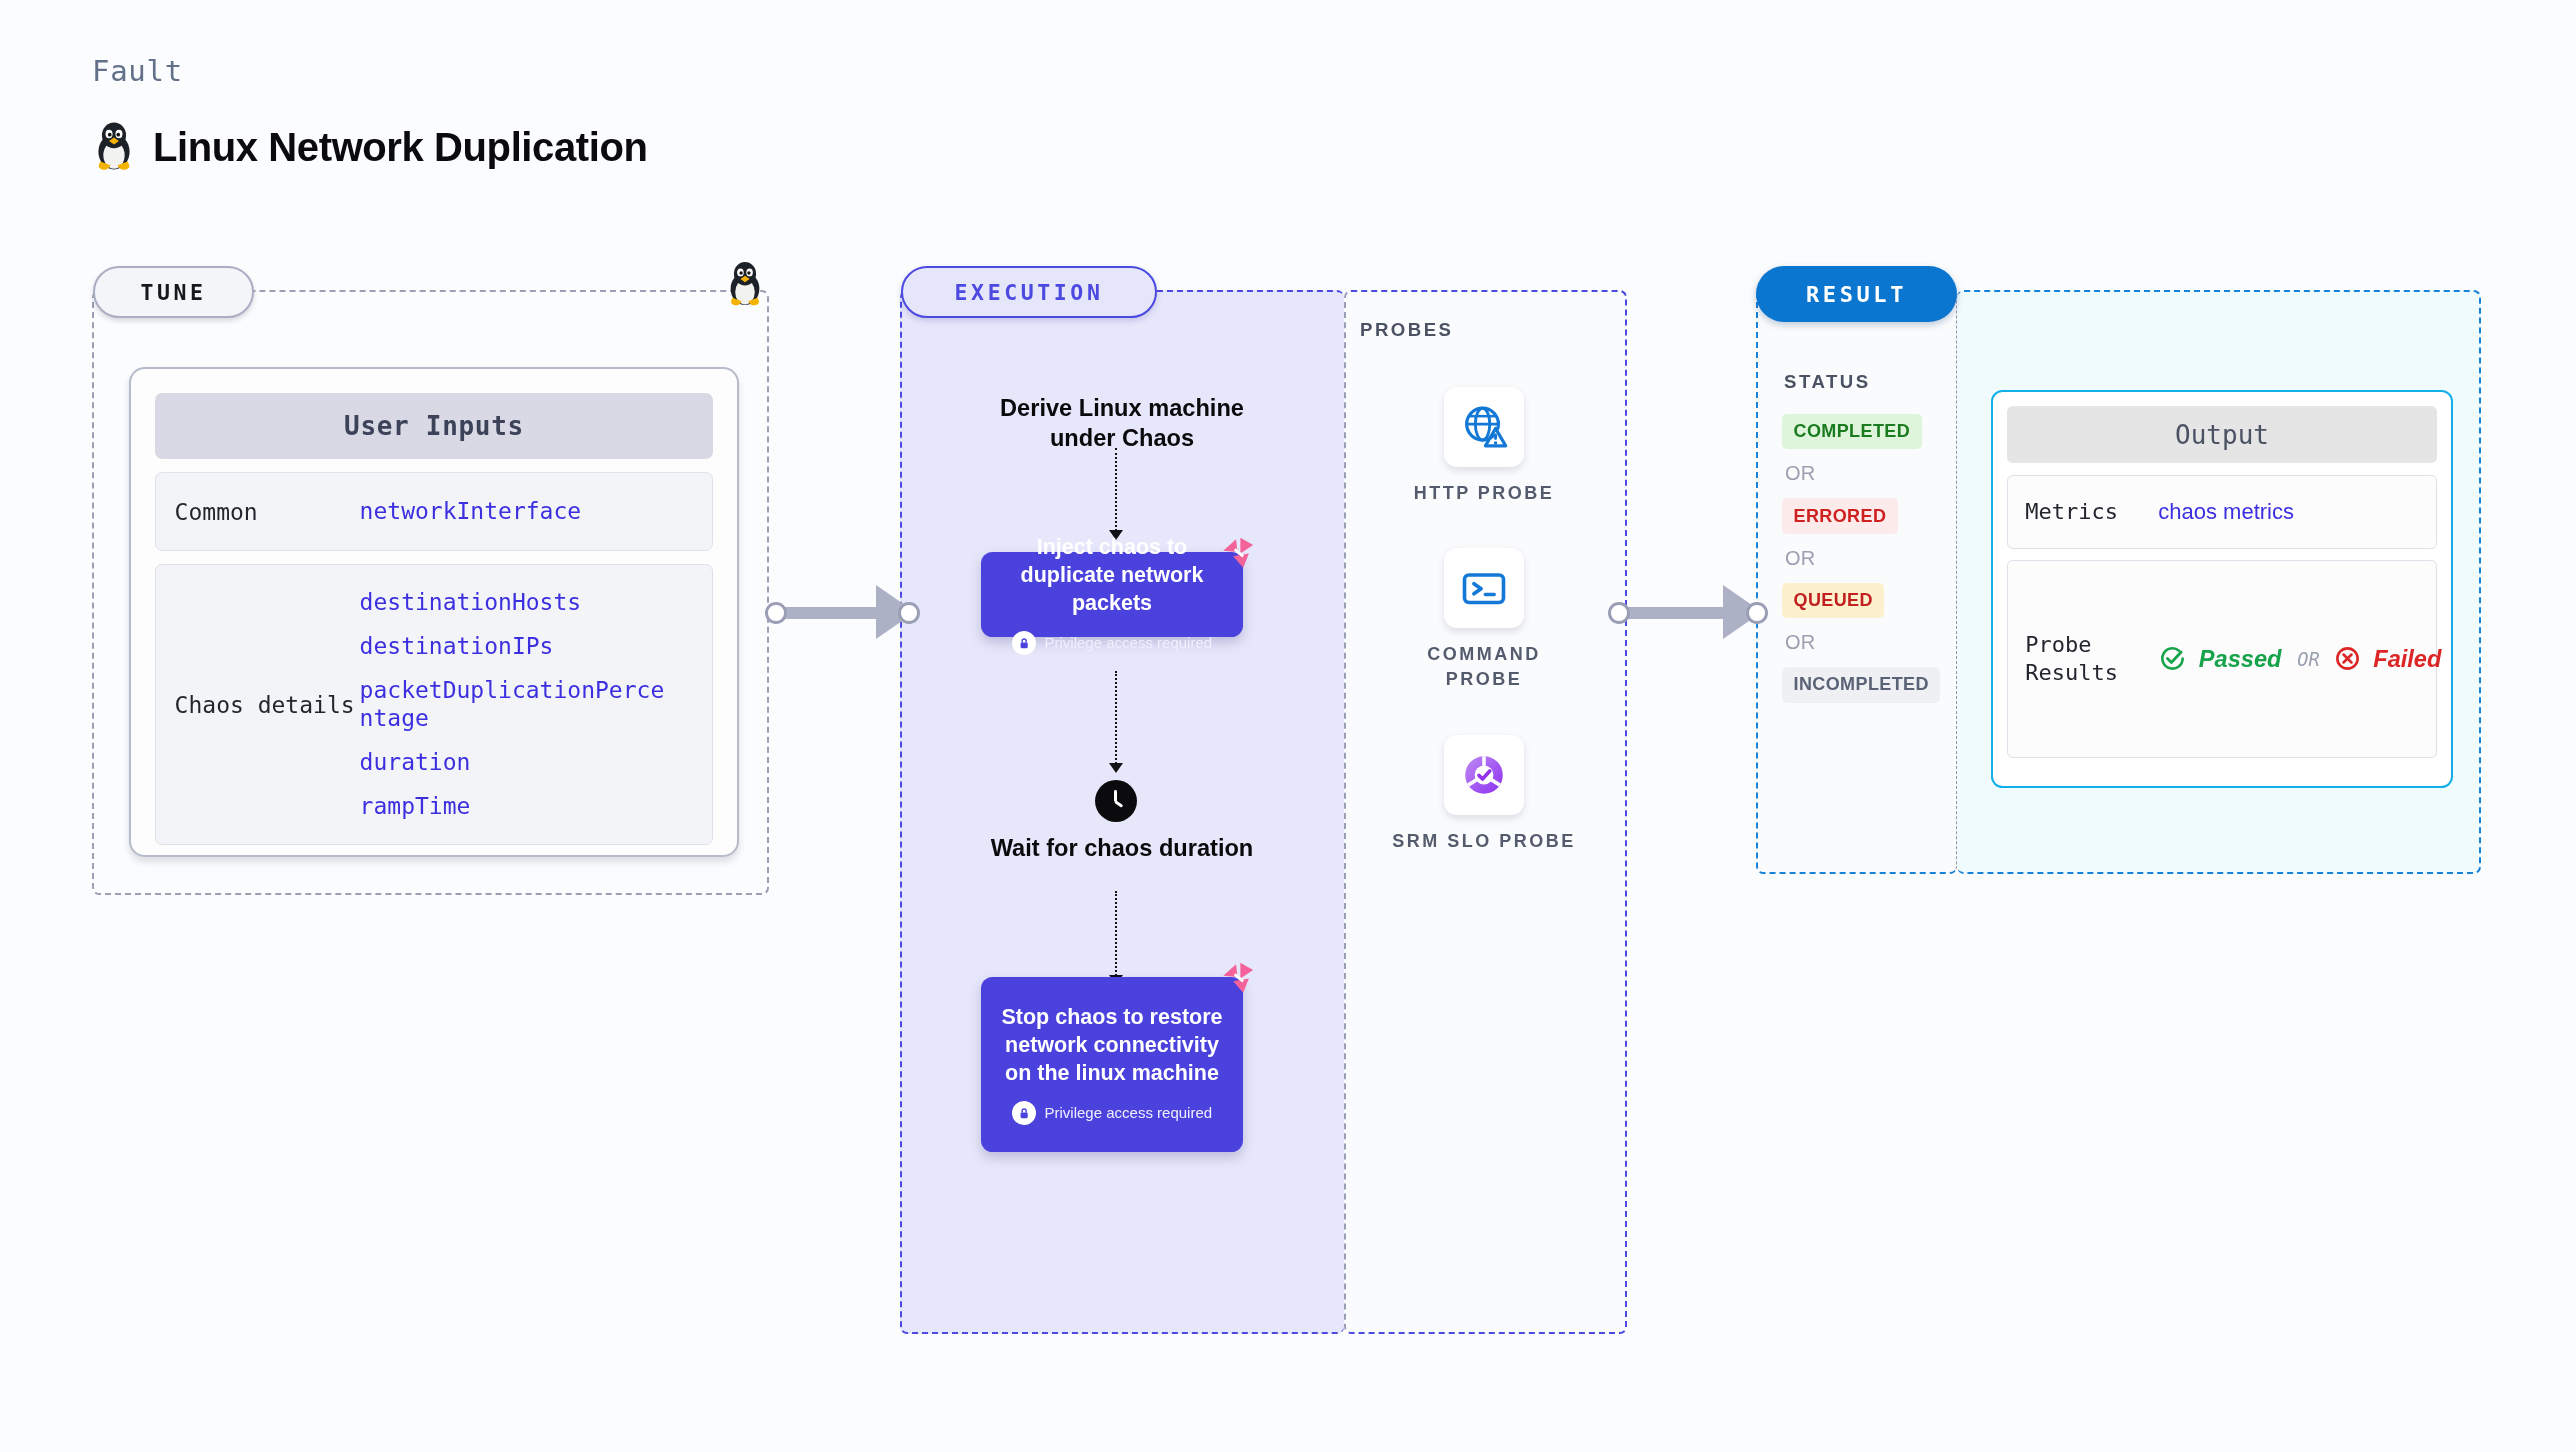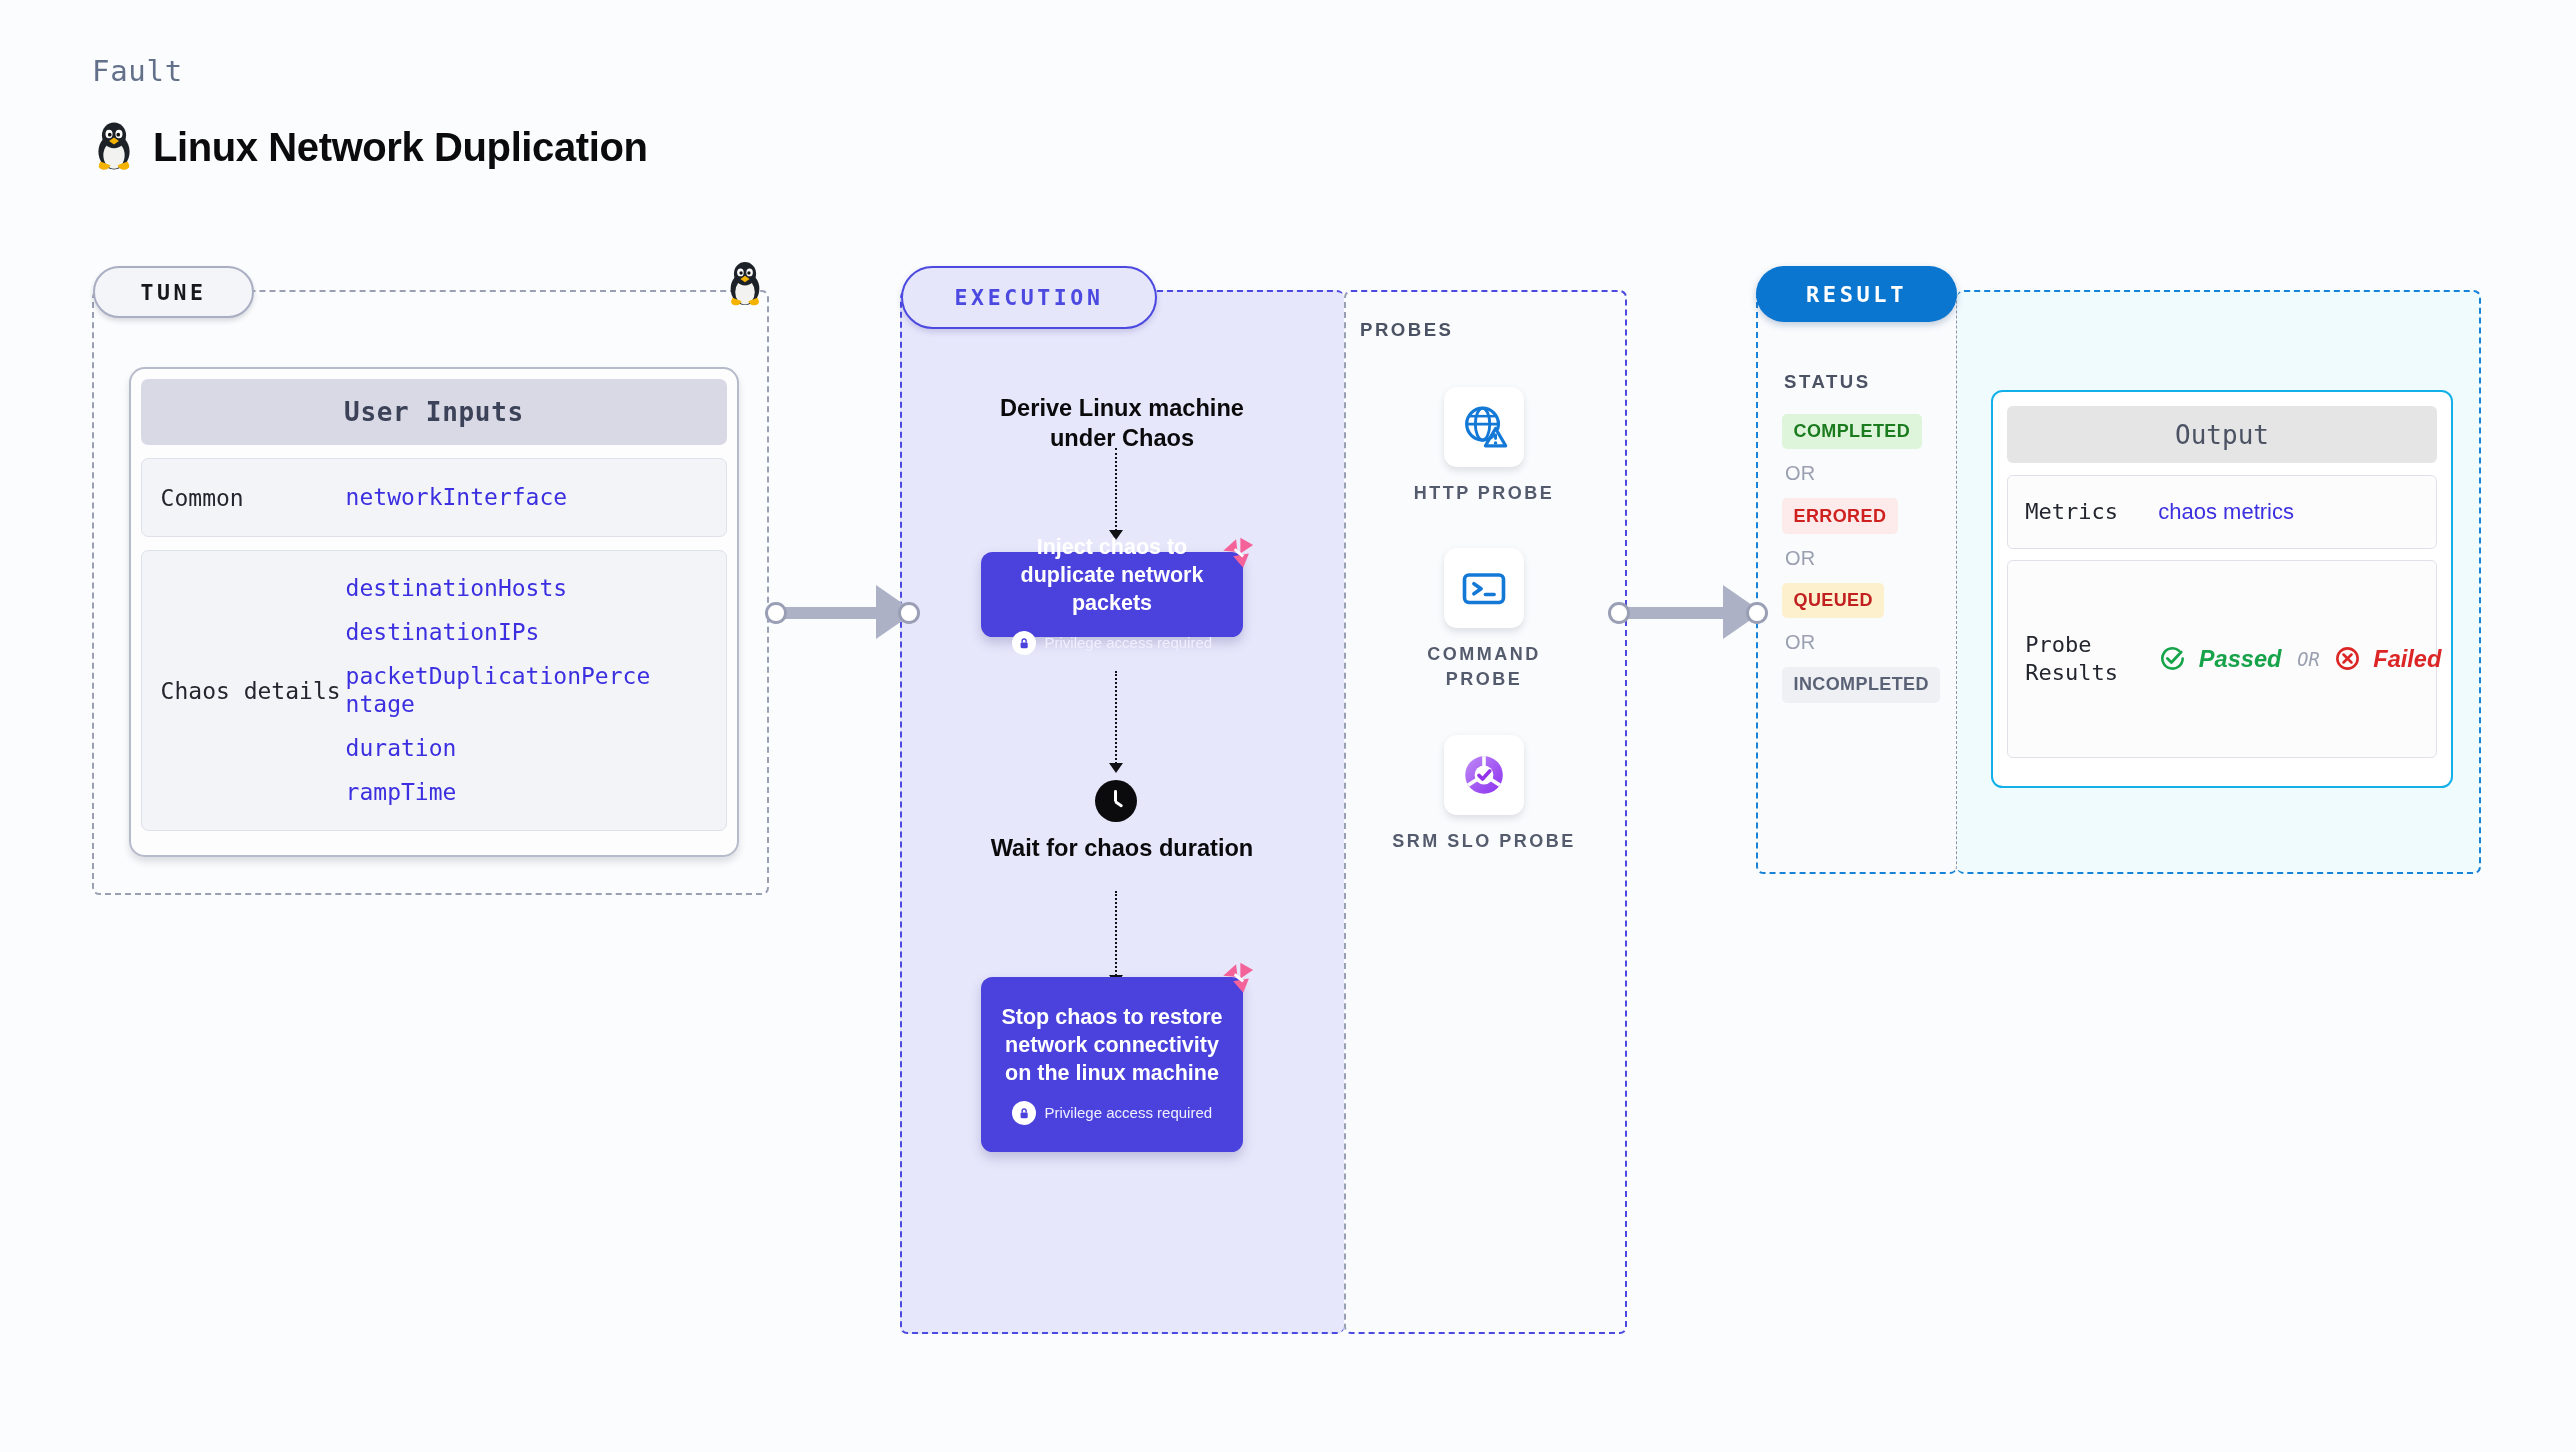--- a/index.html
+++ b/index.html
@@ -24,21 +24,21 @@
   
   .pill {
     position: absolute; display: flex; align-items: center; justify-content: center;
     font-family: "DejaVu Sans Mono", monospace;
     font-weight: 700; letter-spacing: 3.6px; z-index: 40;
     border-radius: 716px;
   }
   .pill-tune   { left: 93px;  top: 266px; width: 161px; height: 52px;
                  background: #f4f5f9; border: 2.1px solid #a9aec3; color: #16181d;
                  font-size: 21.5px; box-shadow: 0 2.9px 5.7px rgba(30,35,60,.16); }
-  .pill-exec   { left: 901px; top: 266px; width: 256px; height: 63px;
+  .pill-exec   { left: 901px; top: 266px; width: 256px; height: 52px;
                  background: #e6e6fb; border: 2.9px solid #4b49e0; color: #4b49e0;
                  font-size: 21.5px; box-shadow: 0 2.9px 6.4px rgba(40,40,140,.18); }
   .pill-result { left: 1756px; top: 266px; width: 201px; height: 56px;
                  background: #0b76d0; border: none; color: #ffffff;
                  font-size: 22px; box-shadow: 0 2.9px 7.2px rgba(10,60,120,.25); }
 
   
   .dash { position: absolute; border-radius: 7.2px; }
   .dash-tune {
     left: 92px; top: 290px; width: 677px; height: 605px;
@@ -63,21 +63,21 @@
     left: 1957px; top: 290px; width: 524px; height: 584px;
     border: 2.9px dashed #1783d8; border-left: none;
     background: #f0fbfe;
   }
 
   
   .tune-card {
     position: absolute; left: 129px; top: 367px; width: 610px; height: 490px;
     background: #fdfdfe; border: 2.1px solid #b6bbcb; border-radius: 15.8px;
     box-shadow: 0 5px 7.2px rgba(40,45,70,.14);
-    padding: 10px;
+    padding: 24px;
   }
   .tune-head {
     height: 66px; background: #d9d9e6; border-radius: 7.2px;
     display: flex; align-items: center; justify-content: center;
     font-family: "DejaVu Sans Mono", monospace; font-size: 26px;
     font-weight: 700; color: #3c4358; letter-spacing: 0.7px;
   }
   .tune-sec {
     margin-top: 13px; background: #f3f4f8; border: 1.4px solid #dfe1ea;
     border-radius: 7.2px; display: flex; align-items: center; padding: 15.8px 18.6px;

